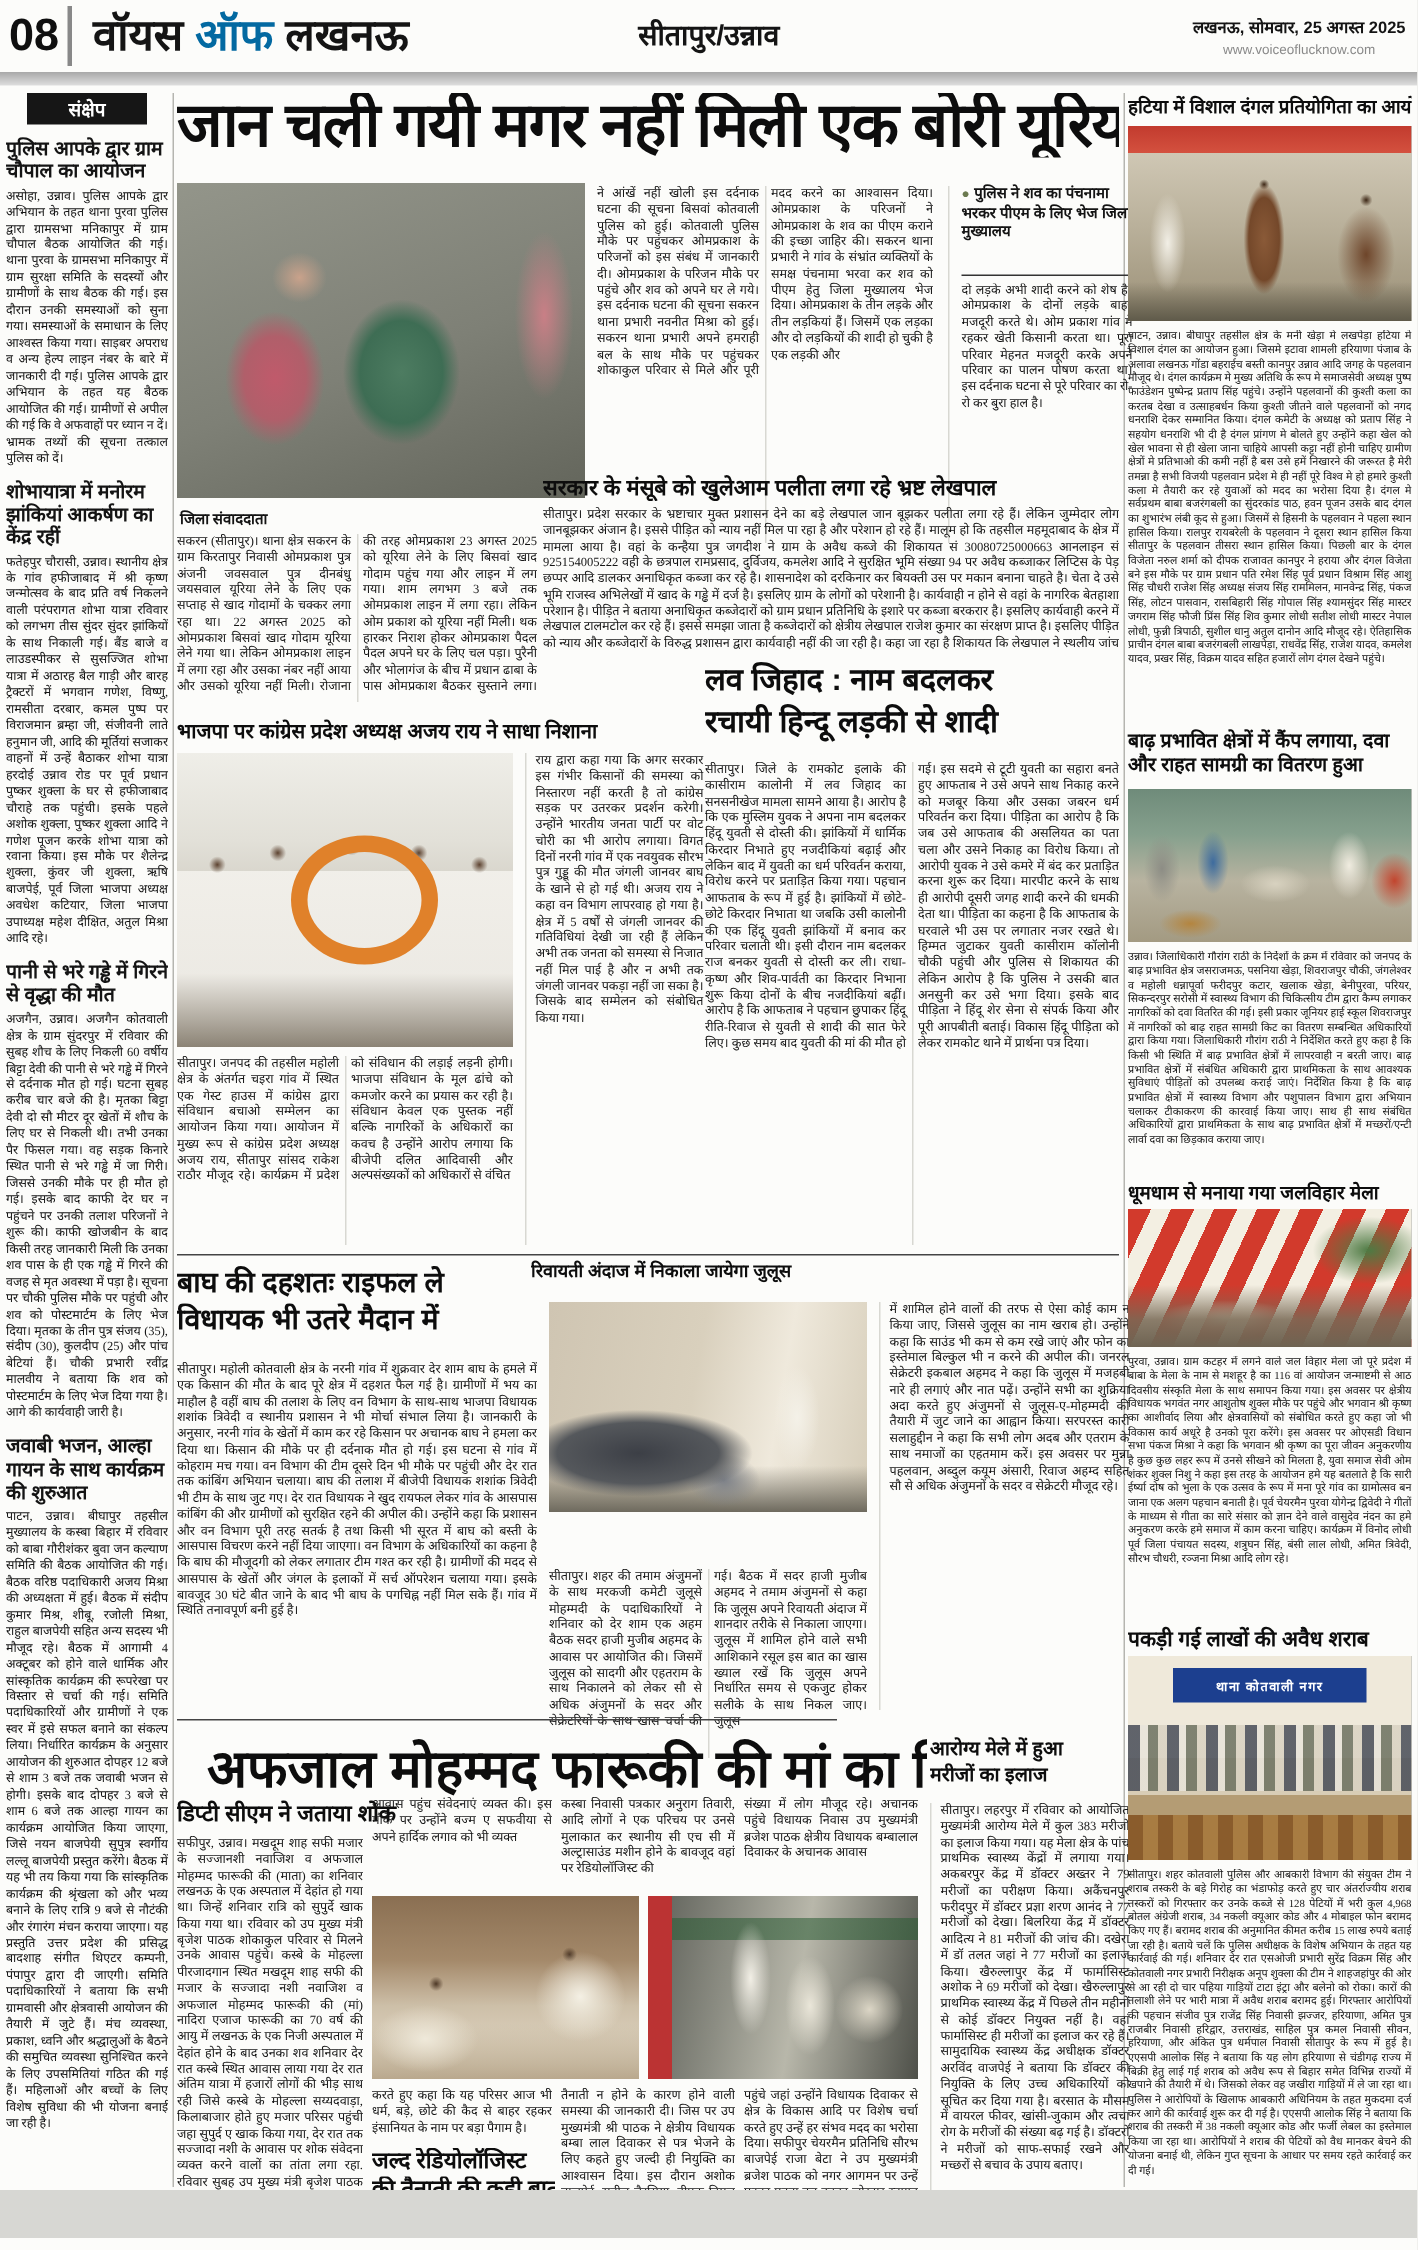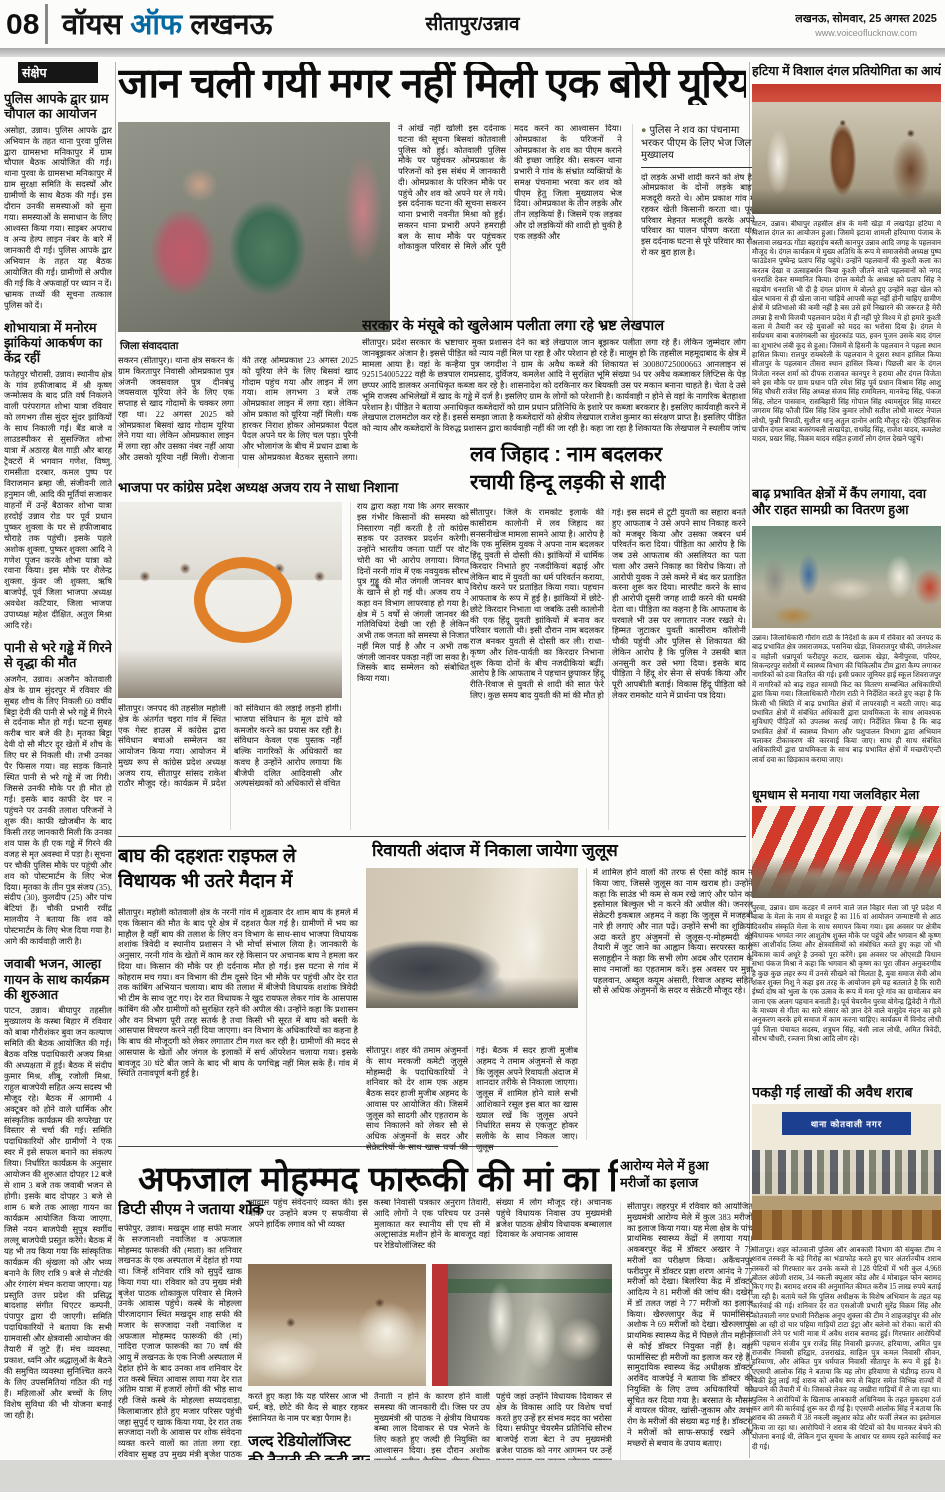--- a/index.html
+++ b/index.html
@@ -27,24 +27,24 @@
   .footerband{position:absolute;left:0;right:0;top:1460px;height:32px;background:#d7d7d3;}
   
   .h-sans{font-family:"Liberation Sans",sans-serif;font-weight:bold;color:#0d0d0d;}
   .bt{font-size:8.4px;line-height:1.28;text-align:justify;overflow:hidden;position:absolute;}
   .bt-s{font-size:7.2px;line-height:1.3;text-align:justify;overflow:hidden;position:absolute;}
   .cols2{column-count:2;column-gap:8px;column-rule:1px solid #d8d8d2;}
   .abs{position:absolute;}
   .nowrap{white-space:nowrap;overflow:hidden;}
   .briefs .bh{font-family:"Liberation Sans",sans-serif;font-weight:bold;font-size:13px;line-height:1.18;margin:8px 0 4px;}
   .briefs .bb{font-size:8.3px;line-height:1.32;text-align:justify;}
-  .briefs-title{width:72px;margin:0 auto;background:#161616;color:#fff;text-align:left;
+  .briefs-title{width:72px;margin:0 auto;background:#161616;color:#fff;text-align:center;
                 font-family:"Liberation Sans",sans-serif;font-weight:bold;font-size:12.5px;padding:2px 4px;}
-  .bullet-head{font-family:"Liberation Sans",sans-serif;font-weight:normal;font-size:10px;line-height:1.25;
-               border-bottom:1.5px solid #333;padding-bottom:5px;margin-bottom:5px;}
+  .bullet-head{font-family:"Liberation Sans",sans-serif;font-weight:bold;font-size:10px;line-height:1.25;
+               border-bottom:1.5px solid #333;padding-bottom:21px;margin-bottom:5px;}
   .bullet-ic{color:#6b7a4f;font-size:9px;margin-right:3px;}
   .byline{font-weight:bold;font-size:10px;}
   .hrule{position:absolute;height:1px;background:#444;}
   
   .ph{position:absolute;overflow:hidden;background:#8f8f86;}
   .ph>div{position:absolute;}
   .sign{background:#1c3f8f;color:#fff;font-family:"Liberation Sans",sans-serif;
         font-weight:bold;font-size:8.5px;display:flex;align-items:center;justify-content:center;letter-spacing:1px;}
 </style>
 </head>
@@ -139,21 +139,21 @@
     </div>
 
     <div class="hrule" style="top:774px;left:0;width:628px"></div>
 
     <div class="abs h-sans" style="top:782px;left:0;width:240px;font-size:19px;line-height:1.3">
       <div class="nowrap">बाघ की दहशतः राइफल ले</div>
       <div class="nowrap">विधायक भी उतरे मैदान में</div>
     </div>
     <div class="bt" style="top:846px;left:0;width:240px;height:196px">सीतापुर। महोली कोतवाली क्षेत्र के नरनी गांव में शुक्रवार देर शाम बाघ के हमले में एक किसान की मौत के बाद पूरे क्षेत्र में दहशत फैल गई है। ग्रामीणों में भय का माहौल है वहीं बाघ की तलाश के लिए वन विभाग के साथ-साथ भाजपा विधायक शशांक त्रिवेदी व स्थानीय प्रशासन ने भी मोर्चा संभाल लिया है। जानकारी के अनुसार, नरनी गांव के खेतों में काम कर रहे किसान पर अचानक बाघ ने हमला कर दिया था। किसान की मौके पर ही दर्दनाक मौत हो गई। इस घटना से गांव में कोहराम मच गया। वन विभाग की टीम दूसरे दिन भी मौके पर पहुंची और देर रात तक कांबिंग अभियान चलाया। बाघ की तलाश में बीजेपी विधायक शशांक त्रिवेदी भी टीम के साथ जुट गए। देर रात विधायक ने खुद रायफल लेकर गांव के आसपास कांबिंग की और ग्रामीणों को सुरक्षित रहने की अपील की। उन्होंने कहा कि प्रशासन और वन विभाग पूरी तरह सतर्क है तथा किसी भी सूरत में बाघ को बस्ती के आसपास विचरण करने नहीं दिया जाएगा। वन विभाग के अधिकारियों का कहना है कि बाघ की मौजूदगी को लेकर लगातार टीम गश्त कर रही है। ग्रामीणों की मदद से आसपास के खेतों और जंगल के इलाकों में सर्च ऑपरेशन चलाया गया। इसके बावजूद 30 घंटे बीत जाने के बाद भी बाघ के पगचिह्न नहीं मिल सके हैं। गांव में स्थिति तनावपूर्ण बनी हुई है।</div>
 
-    <div class="abs h-sans nowrap" style="top:776px;left:254px;width:380px;font-size:17px">रिवायती अंदाज में निकाला जायेगा जुलूस</div>
+    <div class="abs h-sans nowrap" style="top:776px;left:236px;width:380px;font-size:12px">रिवायती अंदाज में निकाला जायेगा जुलूस</div>
     <div class="ph" style="top:806px;left:248px;width:212px;height:140px">
       <div style="inset:0;background:linear-gradient(100deg,#cfc5b2 0%,#d9d0bd 45%,#efe9dc 70%,#d6cdb9 100%)"></div>
       <div style="inset:0;background:
         radial-gradient(ellipse 90px 34px at 28% 72%, #3c3f46 0%, #55585c 60%, rgba(0,0,0,0) 85%),
         radial-gradient(ellipse 20px 46px at 78% 55%, #f4f1e8 0%, rgba(0,0,0,0) 75%),
         radial-gradient(ellipse 30px 22px at 55% 85%, #7d8188 0%, rgba(0,0,0,0) 80%),
         linear-gradient(rgba(0,0,0,0) 78%, #6e6a5e 100%)"></div>
     </div>
     <div class="bt cols2" style="top:984px;left:248px;width:212px;height:126px">
       <span>सीतापुर। शहर की तमाम अंजुमनों के साथ मरकजी कमेटी जुलूसे मोहम्मदी के पदाधिकारियों ने शनिवार को देर शाम एक अहम बैठक सदर हाजी मुजीब अहमद के आवास पर आयोजित की। जिसमें जुलूस को सादगी और एहतराम के साथ निकालने को लेकर सौ से अधिक अंजुमनों के सदर और सेक्रेटरियों के</span>

